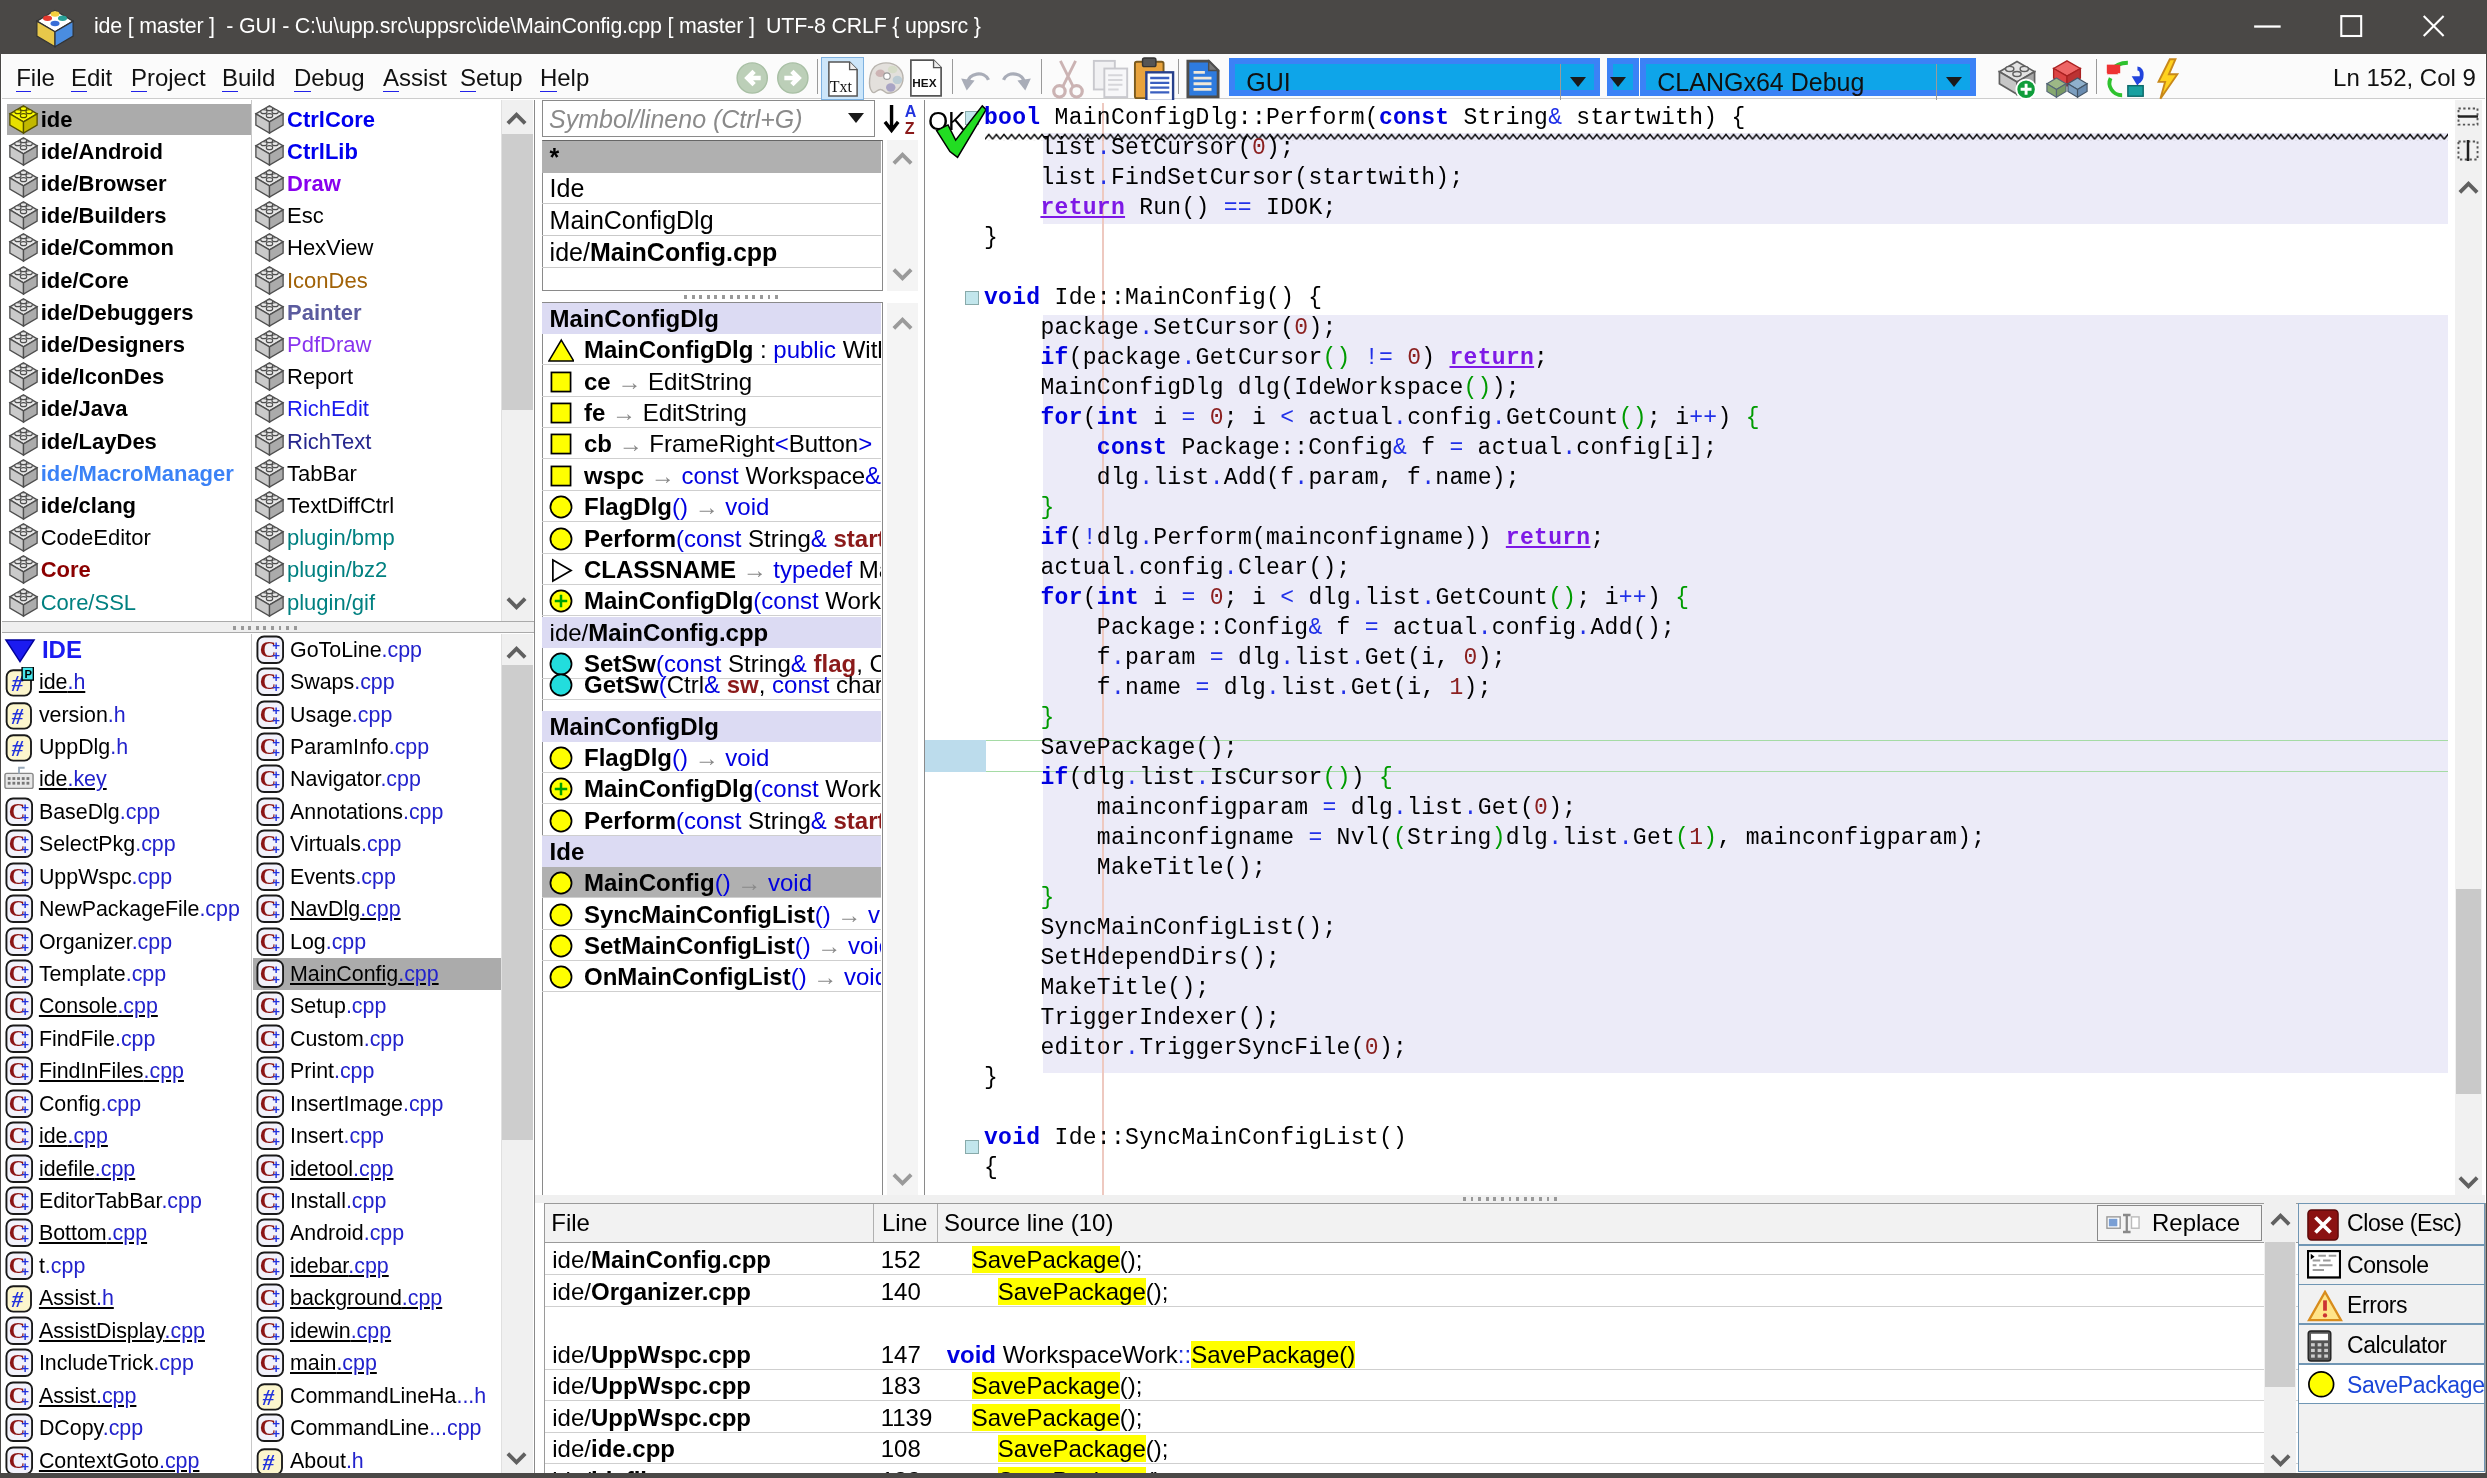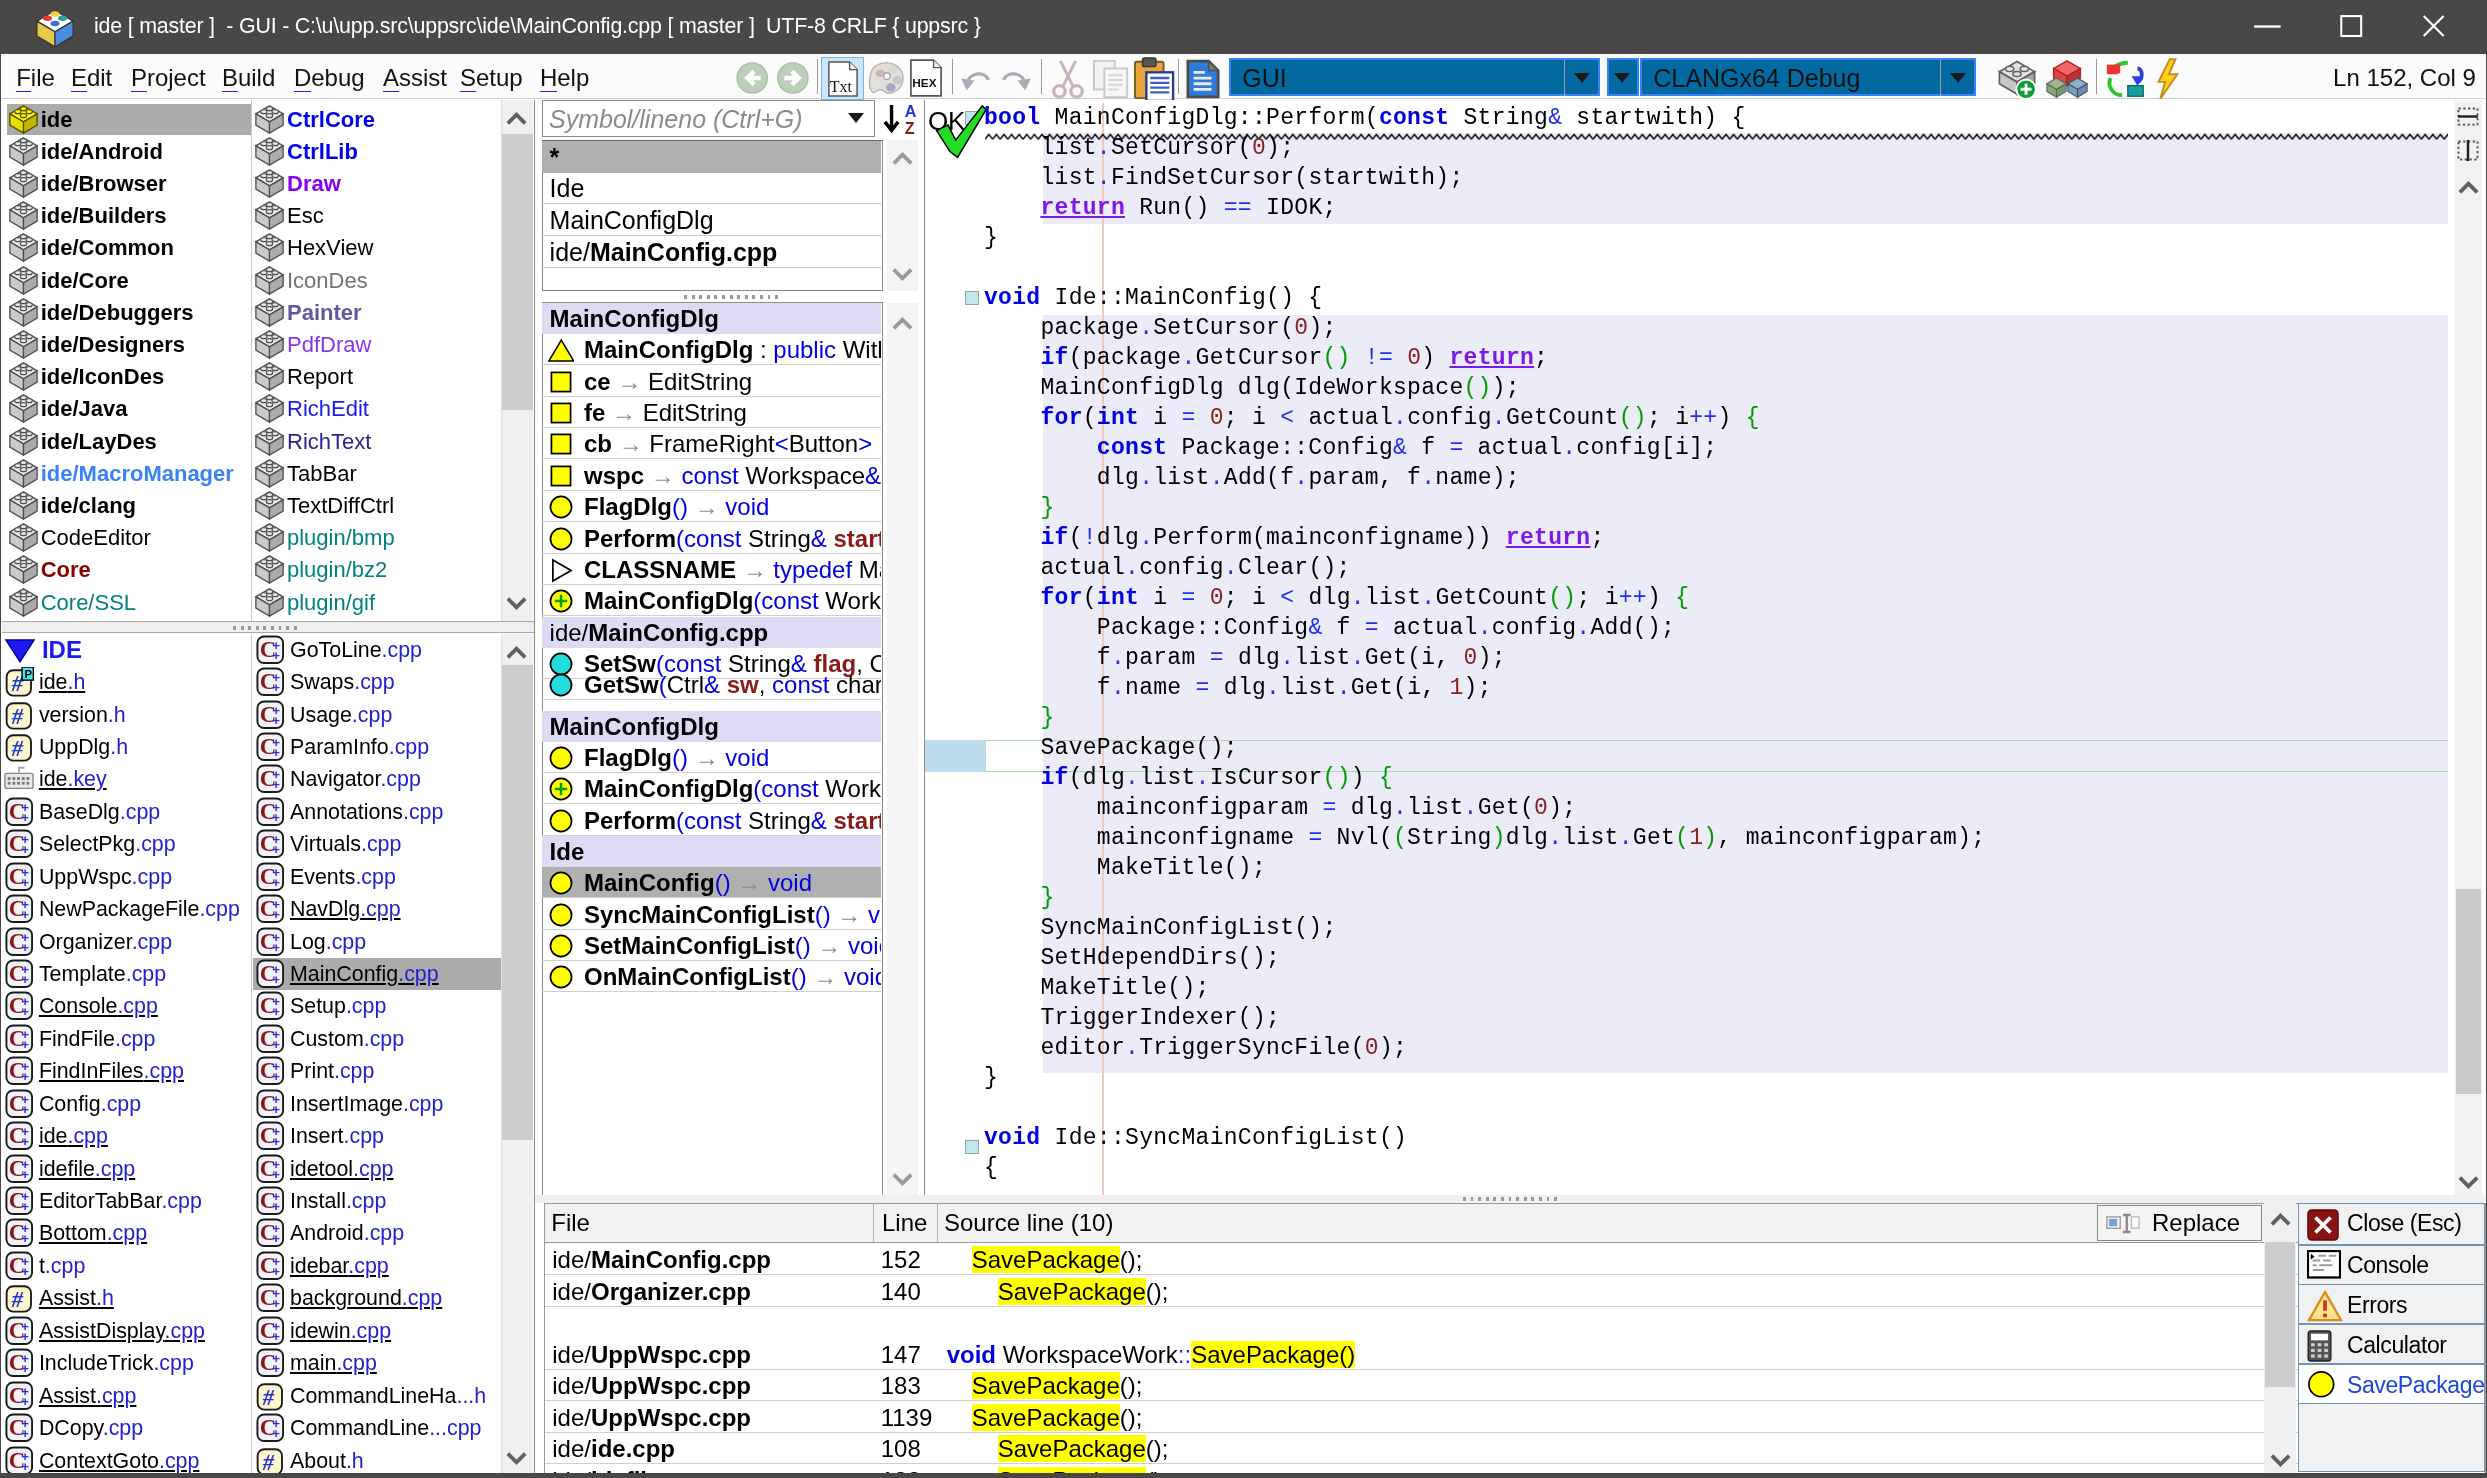--- a/index.html
+++ b/index.html
@@ -7,21 +7,21 @@
 
 #frame{position:absolute;left:0;top:0;width:2487px;height:1478px;border:1.9px solid #4a4846;border-bottom:5.7px solid #4a4846;pointer-events:none;z-index:90}
 #title{position:absolute;left:0;top:0;width:2487px;height:54px;background:#4a4846;color:#fff;font-size:21.4px}
 #title .t{position:absolute;left:94px;top:14.3px;letter-spacing:-0.2px}
 
 #bar{position:absolute;left:1.9px;top:54px;width:2483px;height:45px;background:#fbfbfb;border-bottom:1px solid #cdcdcd}
 .mi{position:absolute;top:9.5px;font-size:24px;color:#111}
 .mi u{text-decoration:none;border-bottom:1.9px solid #2222e8;padding-bottom:0px}
 .tsep{position:absolute;top:4.8px;height:35px;width:1px;background:#9a9a9a}
 
-.combo{position:absolute;top:3.8px;height:38px;background:#0369a1;border:2px solid #3b82f6;font-size:25px;color:#111}
+.combo{position:absolute;top:3.8px;height:38px;background:#0ea5e9;border:6px solid #3b82f6;font-size:25px;color:#111}
 .combo .tx{position:absolute;left:11.4px;top:3.8px}
 .combo .ab{position:absolute;right:0;top:0;width:34px;height:36px;border-left:1px solid #9a9a9a}
 .dar{width:0;height:0;border-left:8.6px solid transparent;border-right:8.6px solid transparent;border-top:10.5px solid #1a1a1a;position:absolute;right:7.6px;top:13.3px}
 
 .vline{position:absolute;background:#9c9c9c;width:1px}
 .row{position:absolute;white-space:nowrap;overflow:hidden}
 .selgray{background:#ababab}
 .scol{position:absolute;background:#f0f0f0}
 .chev{position:absolute;width:25px;height:25px;fill:none;stroke:#606060;stroke-width:4}
 .chevl{stroke:#9a9a9a}
@@ -444,21 +444,21 @@
 <div class="row pk" style="left:253px;top:265px;width:248px;height:31px">
 <svg class="abs" style="left:1px;top:0px" width="31" height="31" viewBox="0 0 33 33">
 <polygon points="16.5,2 31,10.5 16.5,19 2,10.5" fill="#e9e9e9" stroke="#4f4f4f" stroke-width="1.4"></polygon>
 <polygon points="2,10.5 16.5,19 16.5,31 2,22.5" fill="#cacaca" stroke="#4f4f4f" stroke-width="1.4"></polygon>
 <polygon points="31,10.5 16.5,19 16.5,31 31,22.5" fill="#ababab" stroke="#4f4f4f" stroke-width="1.4"></polygon>
 <ellipse cx="10.5" cy="8.2" rx="3.4" ry="2.1" fill="#e9e9e9" stroke="#4f4f4f" stroke-width="1.2"></ellipse>
 <ellipse cx="22.5" cy="8.2" rx="3.4" ry="2.1" fill="#e9e9e9" stroke="#4f4f4f" stroke-width="1.2"></ellipse>
 <ellipse cx="16.5" cy="12.4" rx="3.4" ry="2.1" fill="#e9e9e9" stroke="#4f4f4f" stroke-width="1.2"></ellipse>
 <ellipse cx="16.5" cy="5" rx="3.4" ry="2.1" fill="#e9e9e9" stroke="#4f4f4f" stroke-width="1.2"></ellipse>
 </svg>
-<span class="abs" style="left:34px;top:2.9px;color:#737373">IconDes</span>
+<span class="abs" style="left:34px;top:2.9px;color:#a16207">IconDes</span>
   </div>
 <div class="row pk" style="left:253px;top:297px;width:248px;height:31px">
 <svg class="abs" style="left:1px;top:0px" width="31" height="31" viewBox="0 0 33 33">
 <polygon points="16.5,2 31,10.5 16.5,19 2,10.5" fill="#e9e9e9" stroke="#4f4f4f" stroke-width="1.4"></polygon>
 <polygon points="2,10.5 16.5,19 16.5,31 2,22.5" fill="#cacaca" stroke="#4f4f4f" stroke-width="1.4"></polygon>
 <polygon points="31,10.5 16.5,19 16.5,31 31,22.5" fill="#ababab" stroke="#4f4f4f" stroke-width="1.4"></polygon>
 <ellipse cx="10.5" cy="8.2" rx="3.4" ry="2.1" fill="#e9e9e9" stroke="#4f4f4f" stroke-width="1.2"></ellipse>
 <ellipse cx="22.5" cy="8.2" rx="3.4" ry="2.1" fill="#e9e9e9" stroke="#4f4f4f" stroke-width="1.2"></ellipse>
 <ellipse cx="16.5" cy="12.4" rx="3.4" ry="2.1" fill="#e9e9e9" stroke="#4f4f4f" stroke-width="1.2"></ellipse>
 <ellipse cx="16.5" cy="5" rx="3.4" ry="2.1" fill="#e9e9e9" stroke="#4f4f4f" stroke-width="1.2"></ellipse>

